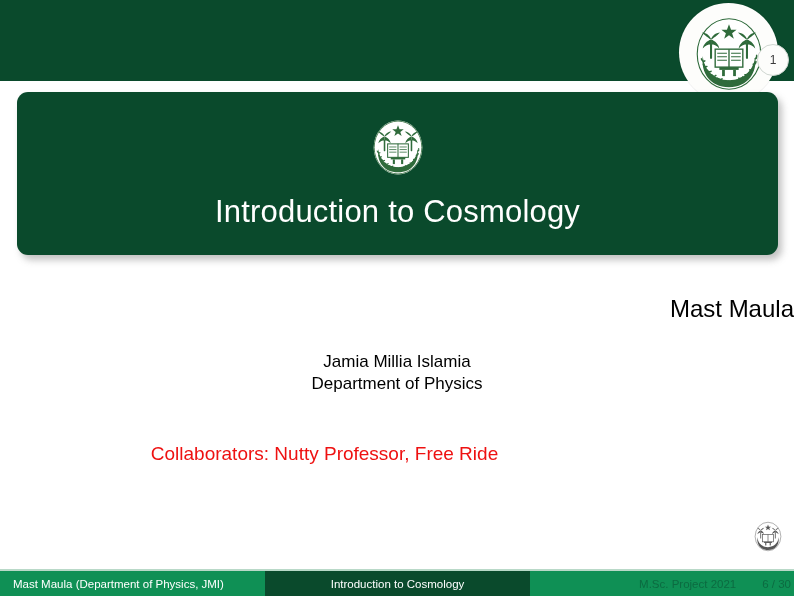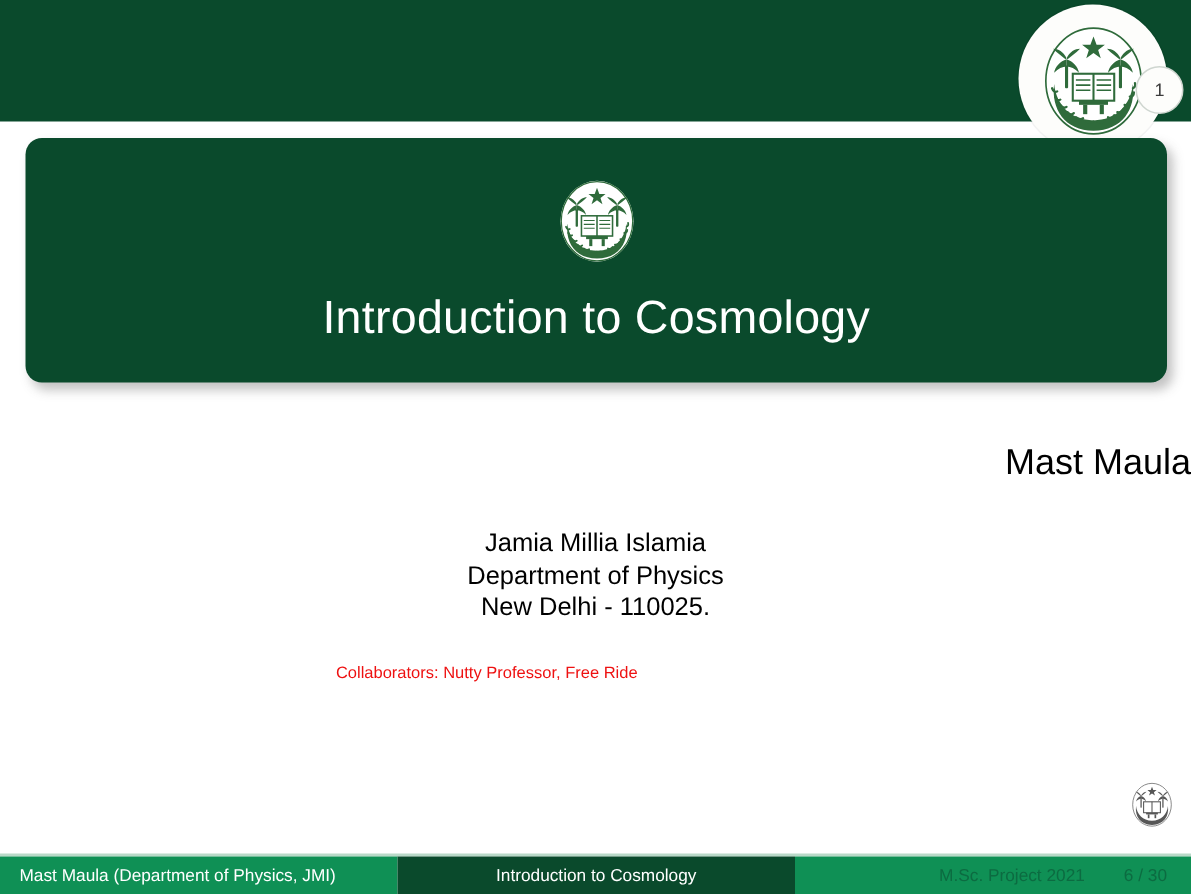--- a/index.html
+++ b/index.html
@@ -112,21 +112,21 @@
     font-size: 17px;
     color: #000000;
     line-height: 21.5px;
   }
   .collaborators {
     position: absolute;
     left: 0;
     top: 443px;
     width: 649px;
     text-align: center;
-    font-size: 11px;
+    font-size: 19px;
     color: #ee1111;
   }
 
   
   .footer-logo {
     position: absolute;
     left: 754px;
     top: 521px;
     width: 28px;
     height: 31px;
@@ -171,21 +171,21 @@
     font-size: 11.5px;
     color: #ffffff;
     white-space: nowrap;
   }
   .footer-right {
     width: 264px;
     background: #0f9055;
     display: flex;
     align-items: center;
     justify-content: flex-end;
-    padding-right: 16px;
+    padding-right: 3px;
     box-sizing: border-box;
     font-size: 11.5px;
     color: #0c6b41;
     white-space: nowrap;
     gap: 26px;
     text-align: center;
   }
 </style>
 </head>
 <body>
@@ -307,21 +307,20 @@
       </svg>
     </div>
     <div class="slide-title">Introduction to Cosmology</div>
   </div>
 
   <div class="author-name">Mast Maula</div>
 
   <div class="institute-block">
     <div>Jamia Millia Islamia</div>
     <div>Department of Physics</div>
-    <div>New Delhi - 110025.</div>
   </div>
 
   <div class="collaborators">Collaborators: Nutty Professor, Free Ride</div>
 
   <div class="footer-logo">
     <svg viewBox="0 0 100 110" width="100%" height="100%" aria-hidden="true">
       <ellipse cx="50" cy="55" rx="47" ry="52" fill="#ffffff"></ellipse>
       <ellipse cx="50" cy="55" rx="46" ry="51" fill="none" stroke="#6d6d6d" stroke-width="2"></ellipse>
       <path d="M50 103 C22 103 9 82 12 58 C14 78 28 93 50 93 C72 93 86 78 88 58 C91 82 78 103 50 103 Z" fill="#4d4d4d"></path>
       <path d="M50 12 L53 20 L61 20 L54.5 25 L57 33 L50 28 L43 33 L45.5 25 L39 20 L47 20 Z" fill="#4d4d4d"></path>

